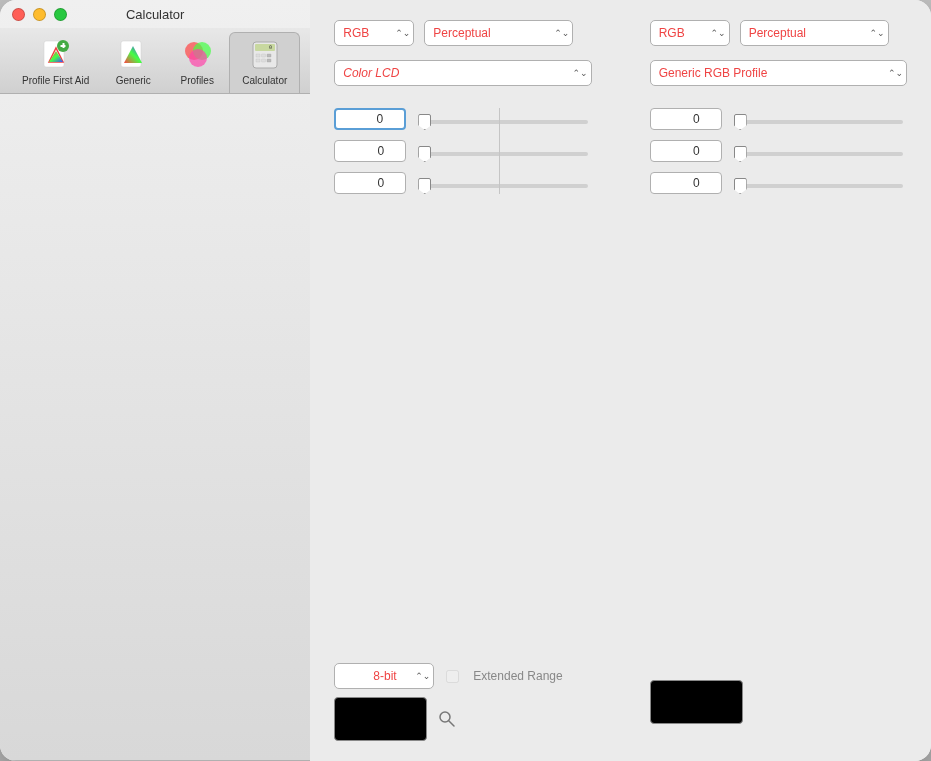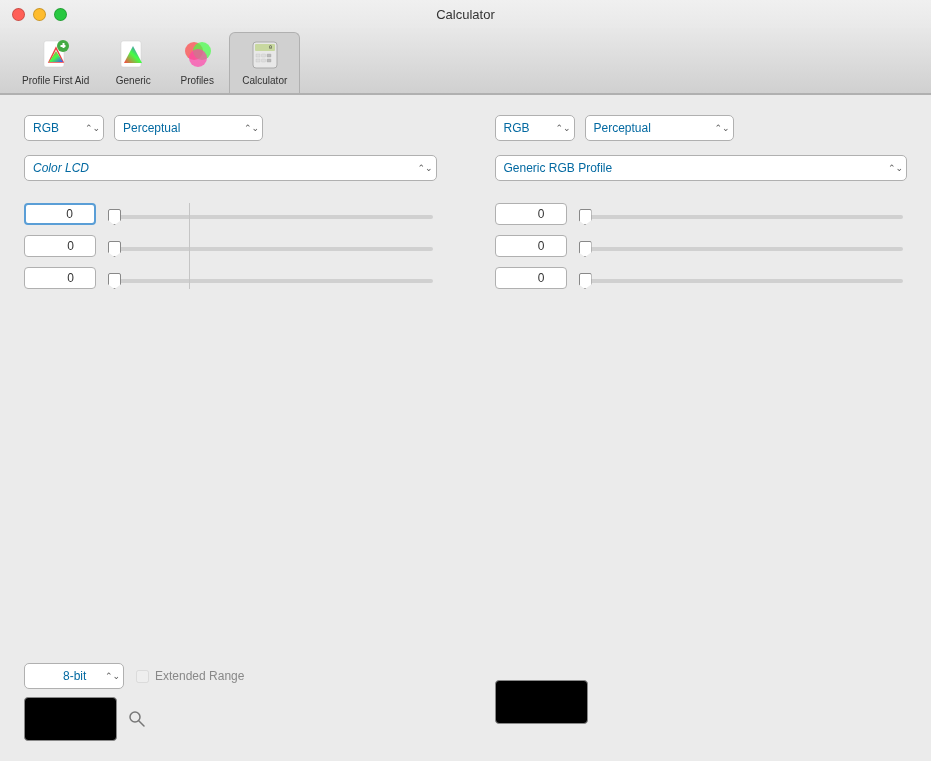--- a/index.html
+++ b/index.html
@@ -10,25 +10,25 @@
       display: flex;
       justify-content: center;
       align-items: center;
       min-height: 100vh;
     }
 
     .window {
       width: 931px;
       height: 761px;
       background: #ececec;
-      border-radius: 0;
+      border-radius: 16px;
       box-shadow: 0 20px 60px rgba(0,0,0,0.5);
       overflow: hidden;
       display: flex;
-      flex-direction: column;
+      flex-direction: row;
     }
 
     
     .title-bar {
       background: linear-gradient(180deg, #f0f0f0 0%, #d8d8d8 100%);
       border-bottom: 1px solid #b0b0b0;
       display: flex;
       flex-direction: column;
       padding: 0;
     }
@@ -125,21 +125,21 @@
       display: flex;
       gap: 20px;
     }
 
     .select-control {
       background: white;
       border: 1px solid #b0b0b0;
       border-radius: 5px;
       padding: 3px 24px 3px 8px;
       font-size: 12px;
-      color: #0369a1;
+      color: #ef4444;
       appearance: none;
       -webkit-appearance: none;
       position: relative;
       cursor: pointer;
       height: 26px;
       min-width: 80px;
     }
 
     .select-wrapper {
       position: relative;
@@ -198,21 +198,21 @@
       border: 1px solid #888;
       border-radius: 2px 2px 0 0;
       cursor: pointer;
       clip-path: polygon(0% 0%, 100% 0%, 100% 70%, 50% 100%, 0% 70%);
       position: relative;
     }
 
     .checkbox-row {
       display: flex;
       align-items: center;
-      gap: 6px;
+      gap: 14px;
     }
 
     .checkbox-label {
       font-size: 12px;
       color: #888;
     }
 
     .color-swatch {
       width: 93px;
       height: 44px;

